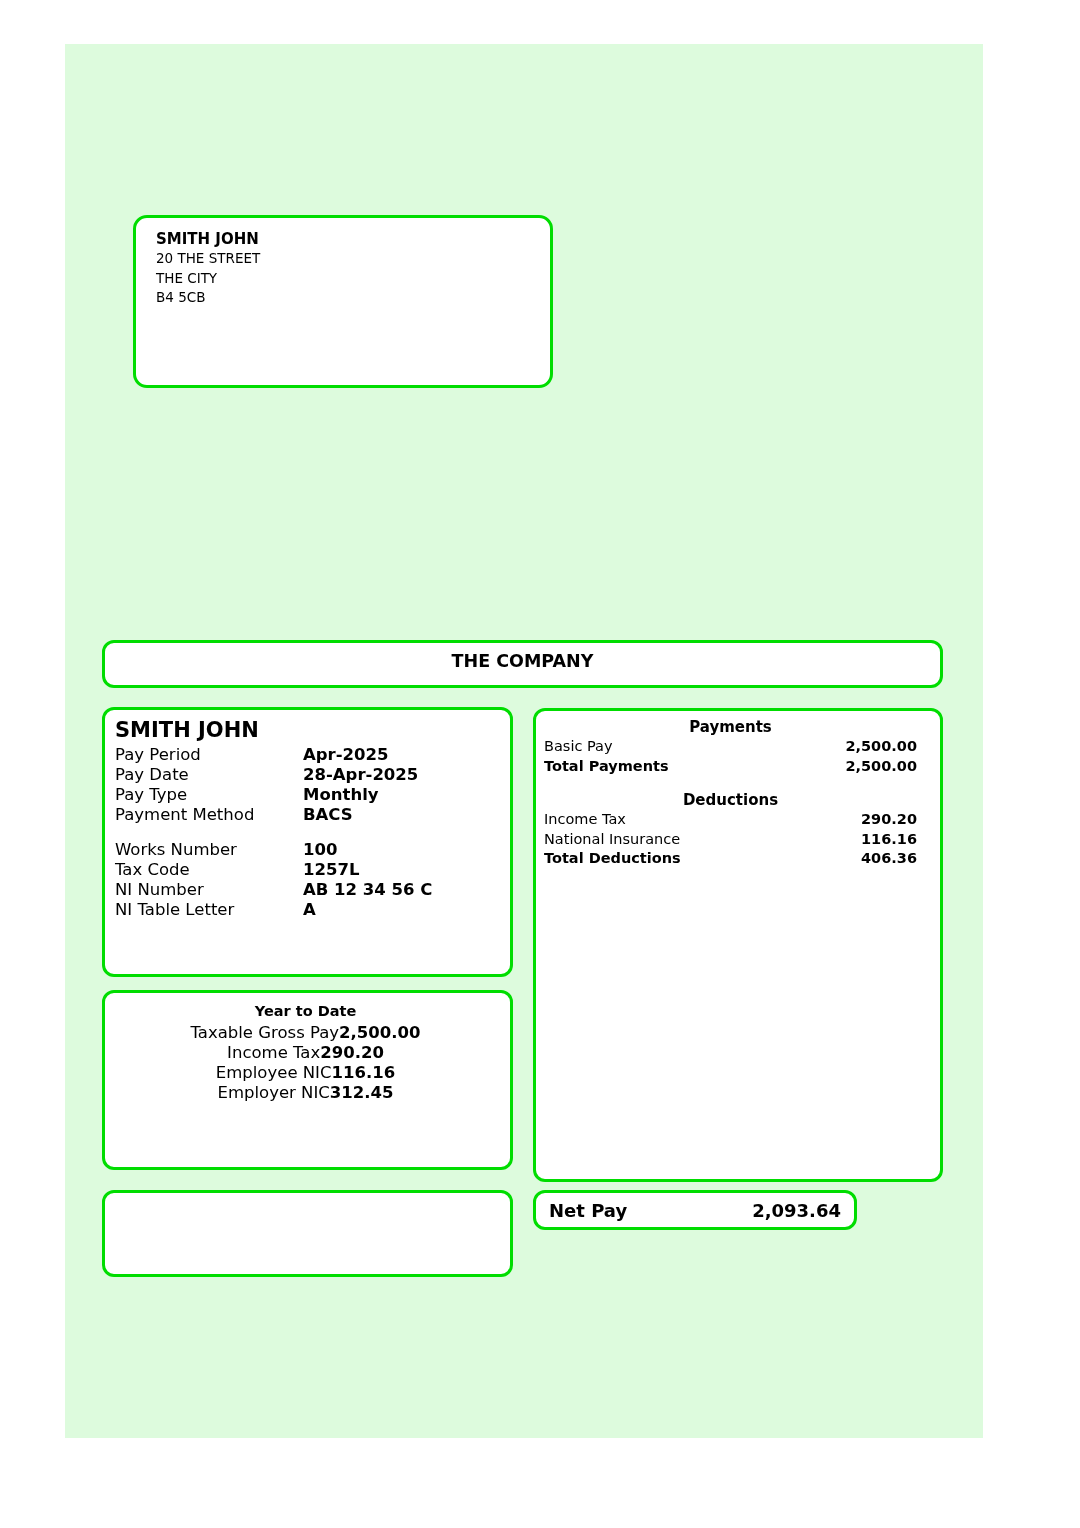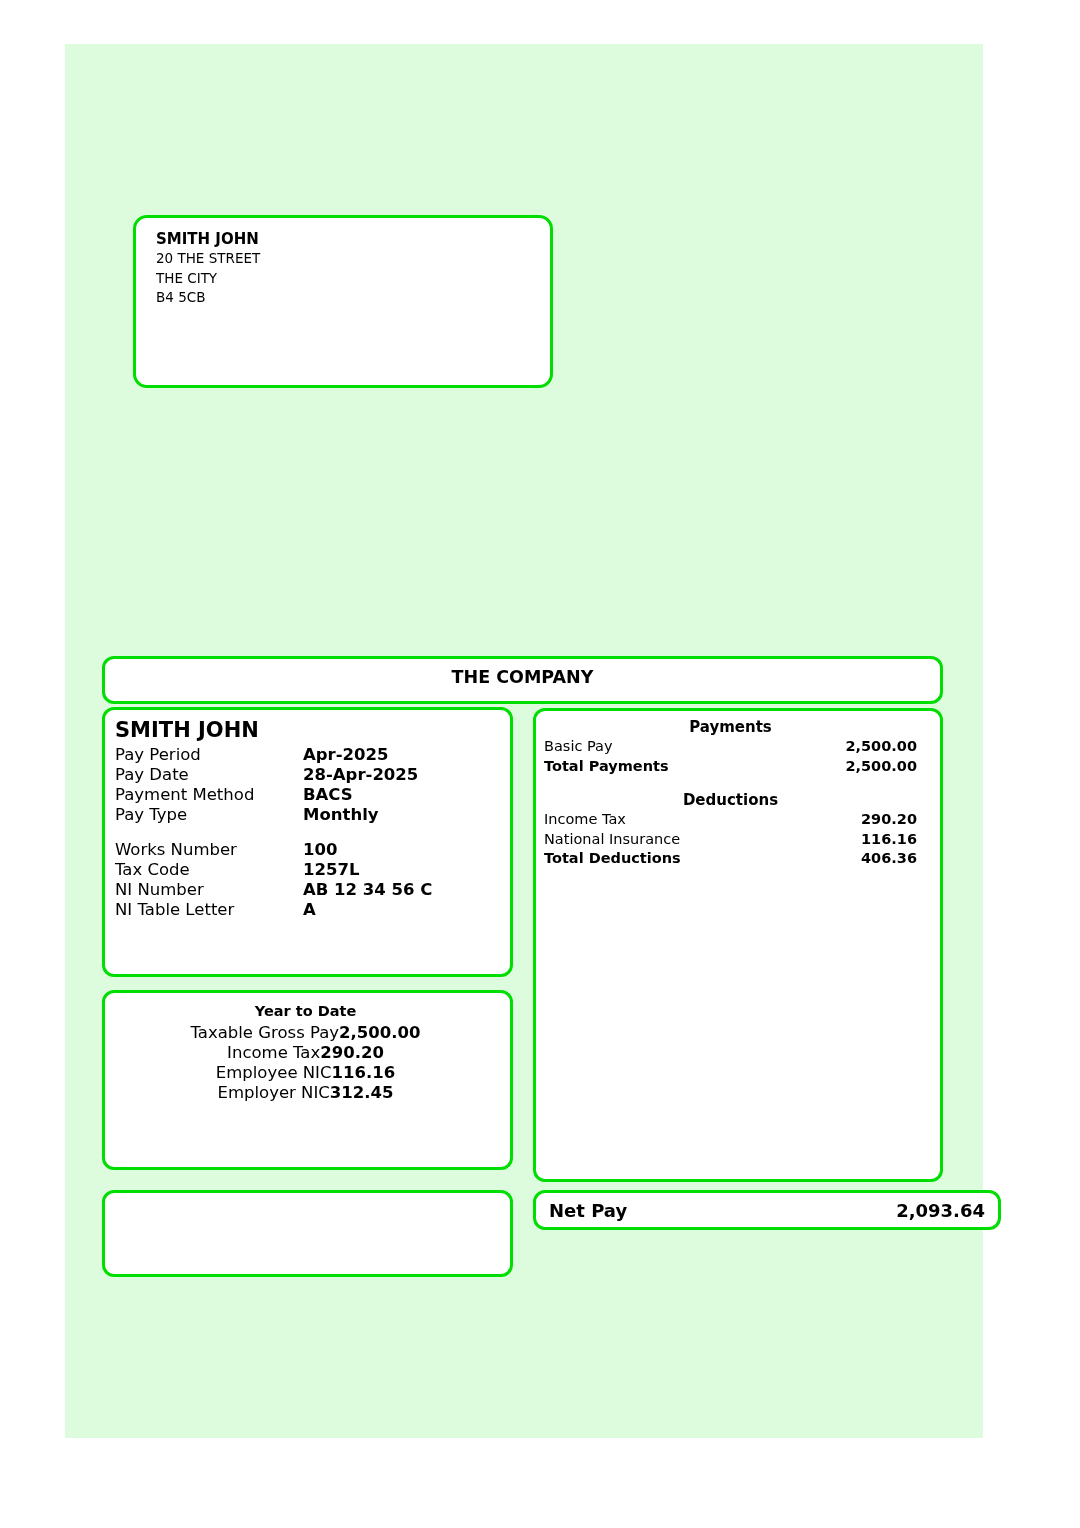--- a/index.html
+++ b/index.html
@@ -27,21 +27,21 @@
   .address-box {
     left: 133px; top: 215px;
     width: 420px; height: 173px;
     border-radius: 14px;
     padding: 11px 20px;
   }
   .address-name { font-weight: bold; font-size: 15px; line-height: 20px; }
   .address-line { font-size: 13.5px; line-height: 19.5px; }
   
   .company-box {
-    left: 102px; top: 656px;
+    left: 102px; top: 640px;
     width: 841px; height: 48px;
     text-align: center;
     padding-top: 8px;
     font-weight: bold; font-size: 17.5px;
   }
   
   .employee-box {
     left: 102px; top: 707px;
     width: 411px; height: 270px;
     padding: 7px 10px;
@@ -71,21 +71,21 @@
   .ytd-heading { text-align: center; font-weight: bold; font-size: 14.5px; line-height: 21px; margin-bottom: 1px; }
   .ytd-row { display: flex; justify-content: center; font-size: 16.5px; line-height: 20px; }
   .ytd-row .val { font-weight: bold; }
   
   .notes-box {
     left: 102px; top: 1190px;
     width: 411px; height: 87px;
   }
   .netpay-box {
     left: 533px; top: 1190px;
-    width: 468px; height: 40px;
+    width: 324px; height: 40px;
     display: flex; justify-content: space-between; align-items: center;
     padding: 0 13px;
     font-weight: bold; font-size: 18px;
   }
 </style>
 </head>
 <body>
 
 <div class="sheet"></div>
 
@@ -104,26 +104,26 @@
   <div class="employee-name">SMITH JOHN</div>
   <div class="kv-row">
     <span class="lbl">Pay Period</span>
     <span class="val">Apr-2025</span>
   </div>
   <div class="kv-row">
     <span class="lbl">Pay Date</span>
     <span class="val">28-Apr-2025</span>
   </div>
   <div class="kv-row">
+    <span class="lbl">Pay Type</span>
+    <span class="val">Monthly</span>
+  </div>
+  <div class="kv-row">
     <span class="lbl">Payment Method</span>
     <span class="val">BACS</span>
-  </div>
-  <div class="kv-row">
-    <span class="lbl">Pay Type</span>
-    <span class="val">Monthly</span>
   </div>
   <div class="kv-row group-gap">
     <span class="lbl">Works Number</span>
     <span class="val">100</span>
   </div>
   <div class="kv-row">
     <span class="lbl">Tax Code</span>
     <span class="val">1257L</span>
   </div>
   <div class="kv-row">

